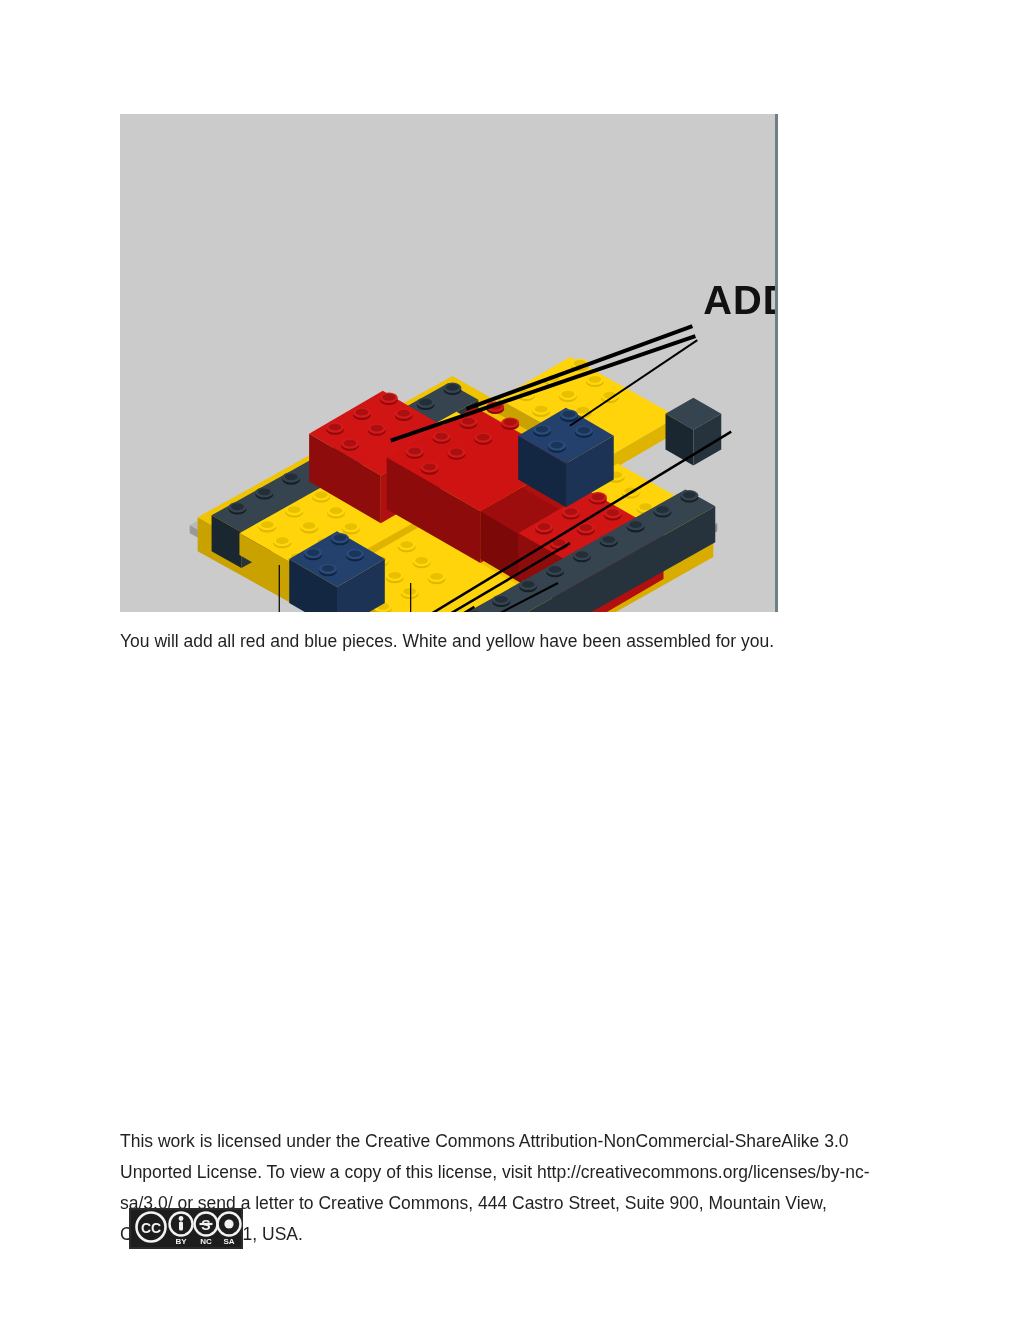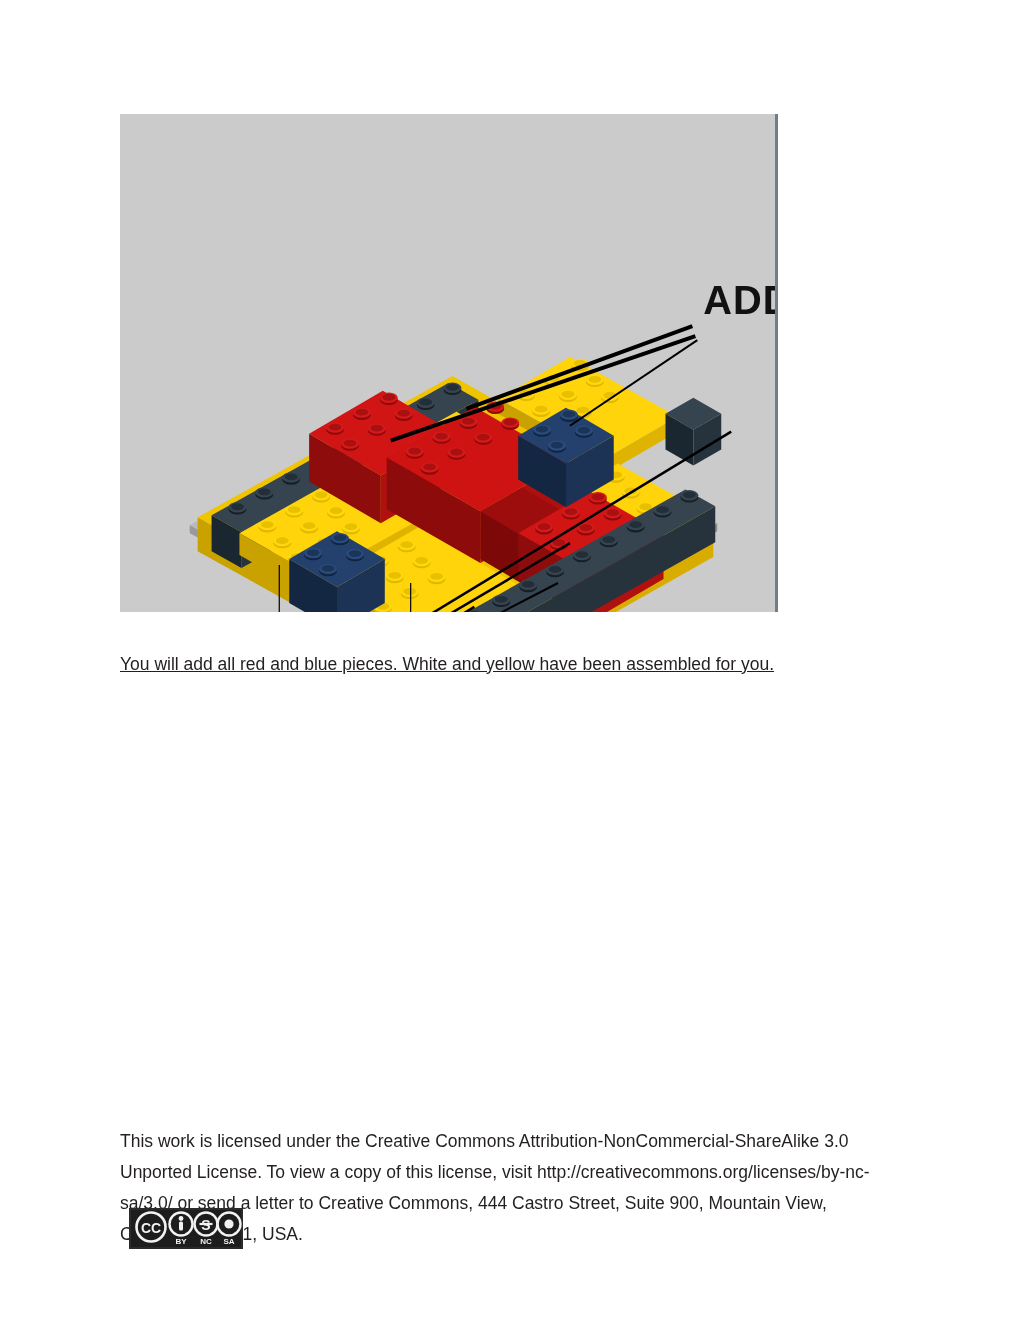--- a/index.html
+++ b/index.html
@@ -44,23 +44,22 @@
   
   .para {
     position: absolute;
     left: 120px;
     font-size: 17.5px;
     line-height: 31px;
     color: #231f20;
     font-family: "Liberation Sans", sans-serif;
   }
   #caption {
-    top: 631px;
+    top: 608px;
     width: 800px;
-    text-decoration: underline;
   }
   #license {
     top: 1108px;
     width: 790px;
   }
 
   
   #cc-badge {
     position: absolute;
     left: 118px;

